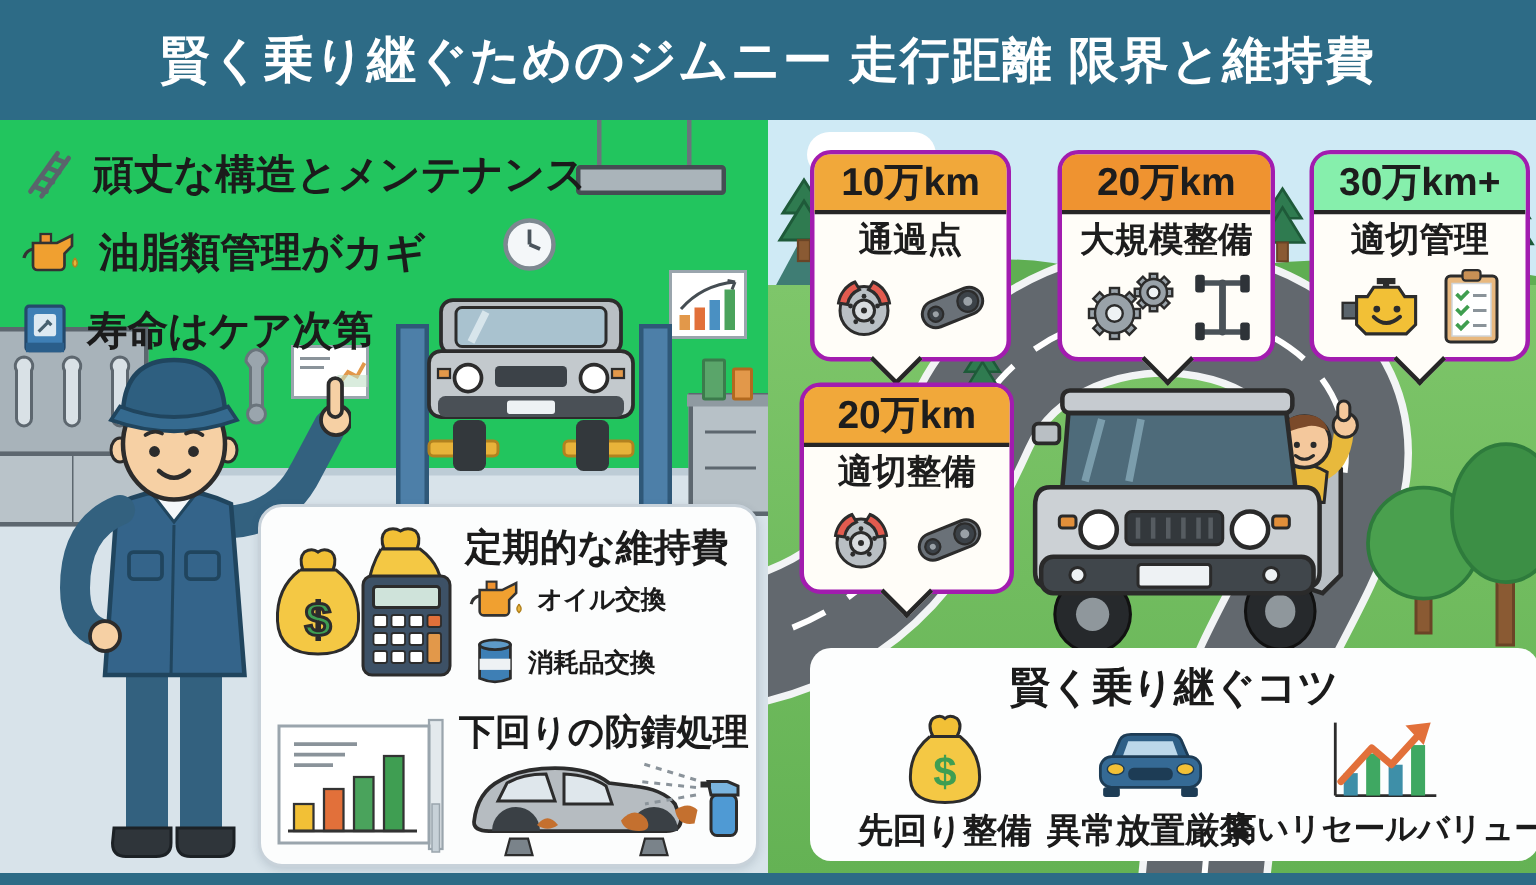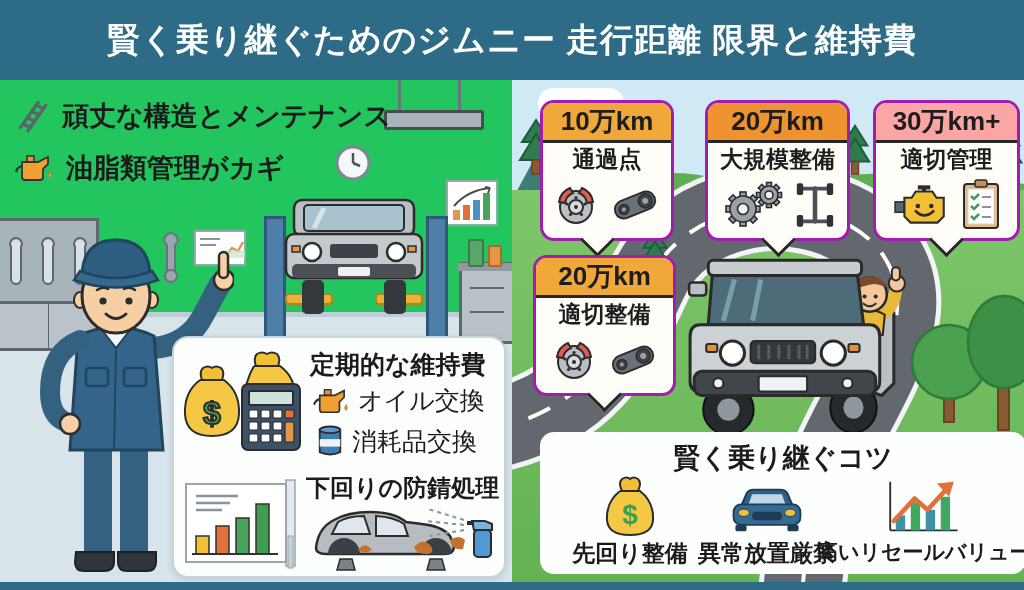--- a/index.html
+++ b/index.html
@@ -29,21 +29,21 @@
   .workbench{left:459px;top:182px;width:53px;height:76px;background:#b7c1c7;border:3px solid #5d676f;
              border-right:none;z-index:1;}
   .bench-top{position:absolute;left:-4px;top:-2px;width:57px;height:8px;background:#8f9aa1;}
   .bench-line{position:absolute;left:8px;width:34px;height:2px;background:#5d676f;}
   .bottle{position:absolute;border-radius:2px;}
   
   .mbox{left:172px;top:256px;width:330px;height:238px;background:#fcfdfd;border:2px solid #c8d2da;
         border-radius:16px;z-index:6;box-shadow:0 2px 6px rgba(40,60,80,.15);}
   .mb-title{position:absolute;left:136px;top:10px;font-size:25px;font-weight:800;color:#1b1b1b;white-space:nowrap;}
   .mb-row{position:absolute;display:flex;align-items:center;gap:8px;}
-  .mb-row-label{font-size:25px;font-weight:400;color:#1b1b1b;white-space:nowrap;}
+  .mb-row-label{font-size:17px;font-weight:700;color:#1b1b1b;white-space:nowrap;}
   .rust-title{position:absolute;left:132px;top:134px;font-size:24px;font-weight:800;color:#1b1b1b;white-space:nowrap;}
   
   .right-panel{left:512px;top:80px;width:512px;height:502px;background:#74bd60;overflow:hidden;}
   .sky{left:0;top:0;width:512px;height:118px;background:#cfeaf5;z-index:0;}
   .cloud{left:26px;top:8px;width:86px;height:30px;background:#ffffff;border-radius:18px;z-index:1;}
   .grass{left:0;top:110px;width:512px;height:392px;background:linear-gradient(#7ec66a,#64b254);z-index:1;}
   .mountains{left:0;top:0;width:512px;height:120px;z-index:0;}
   .road-svg{left:0;top:0;width:512px;height:502px;z-index:2;}
   .pine{z-index:3;}
   .rtree{z-index:4;}
@@ -165,20 +165,29 @@
       <span class="bullet-text">頑丈な構造とメンテナンス</span>
     </div>
     <div class="abs bullet" style="top:66px">
       <svg width="40" height="32" viewBox="0 0 40 32">
         <rect x="13" y="4" width="7" height="6" fill="#ef9330" stroke="#333" stroke-width="1.5"></rect>
         <path d="M8 10 h16 l10 -5 v7 l-5 5 v8 a3 3 0 0 1 -3 3 H11 a3 3 0 0 1 -3 -3 Z" fill="#f0a030" stroke="#333" stroke-width="1.8"></path>
         <path d="M8 14 a8 8 0 0 0 -6 6" fill="none" stroke="#333" stroke-width="2.2"></path>
         <path d="M36 20 q3 4 0 6 q-3 -2 0 -6" fill="#e8b33a" stroke="#b2821f" stroke-width="1"></path>
       </svg>
       <span class="bullet-text">油脂類管理がカギ</span>
+    </div>
+    <div class="abs bullet" style="top:118px">
+      <svg width="32" height="36" viewBox="0 0 30 34">
+        <rect x="3" y="2" width="24" height="28" rx="2" fill="#3e7fb5" stroke="#24496b" stroke-width="2"></rect>
+        <rect x="3" y="25" width="24" height="6" fill="#2a5e8a"></rect>
+        <rect x="8" y="7" width="14" height="14" rx="2" fill="#dce9f2"></rect>
+        <path d="M11 18 l6 -6 M16 11 l3 3" stroke="#46606f" stroke-width="2"></path>
+      </svg>
+      <span class="bullet-text">寿命はケア次第</span>
     </div>
 
     <svg class="abs" style="left:14px;top:128px;z-index:5" width="220" height="372" viewBox="0 0 220 372">
       <path d="M138 140 q36 -2 52 -34 l16 -30" stroke="#33617f" stroke-width="22" fill="none" stroke-linecap="round"></path>
       <g fill="#f6d0a4" stroke="#2c2c2c" stroke-width="2.5">
         <circle cx="210" cy="72" r="10"></circle>
         <rect x="205" y="44" width="9" height="26" rx="4.5"></rect>
       </g>
       <rect x="70" y="238" width="28" height="108" fill="#33617f"></rect>
       <rect x="106" y="238" width="28" height="108" fill="#33617f"></rect>
@@ -419,21 +428,21 @@
               <rect x="35" y="4" width="7" height="13" rx="2"></rect>
             <rect x="2" y="39" width="7" height="13" rx="2"></rect>
               <rect x="35" y="39" width="7" height="13" rx="2"></rect>
           </g>
         </svg>
       </div>
       <div class="co-tail" style="left:58px"></div>
     </div>
 
     <div class="callout" style="left:361px;top:20px;width:141px">
-      <div class="co-head" style="background: #fca5a5;">30万km+</div>
+      <div class="co-head" style="background: #86efac;">30万km+</div>
       <div class="co-label">適切管理</div>
       <div class="co-icons">
         <svg width="58" height="44" viewBox="0 0 56 42">
           <rect x="24" y="2" width="12" height="4" fill="#2c2c2c"></rect>
             <rect x="28" y="5" width="4" height="5" fill="#2c2c2c"></rect>
           <rect x="2" y="18" width="9" height="10" fill="#5a646c" stroke="#2c2c2c" stroke-width="1.5"></rect>
           <path d="M11 14 h7 l4 -6 h16 l4 6 h7 v18 l-6 6 H17 l-6 -6 Z" fill="#f2c036" stroke="#2c2c2c" stroke-width="2"></path>
           <circle cx="24" cy="22" r="2.2" fill="#2c2c2c"></circle>
             <circle cx="37" cy="22" r="2.2" fill="#2c2c2c"></circle>
           <path d="M22 27 q8 8 17 0" fill="none" stroke="#2c2c2c" stroke-width="2.5" stroke-linecap="round"></path>

